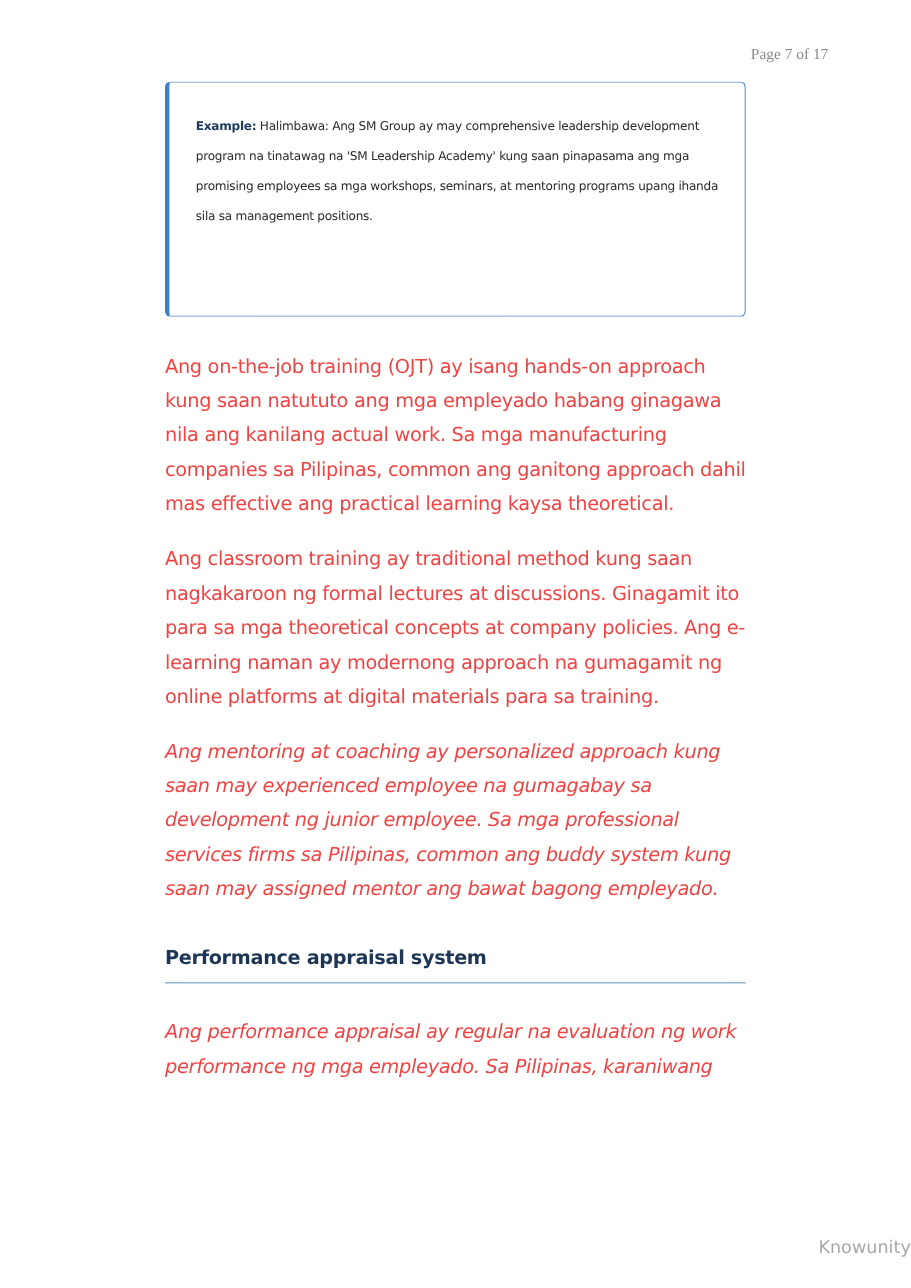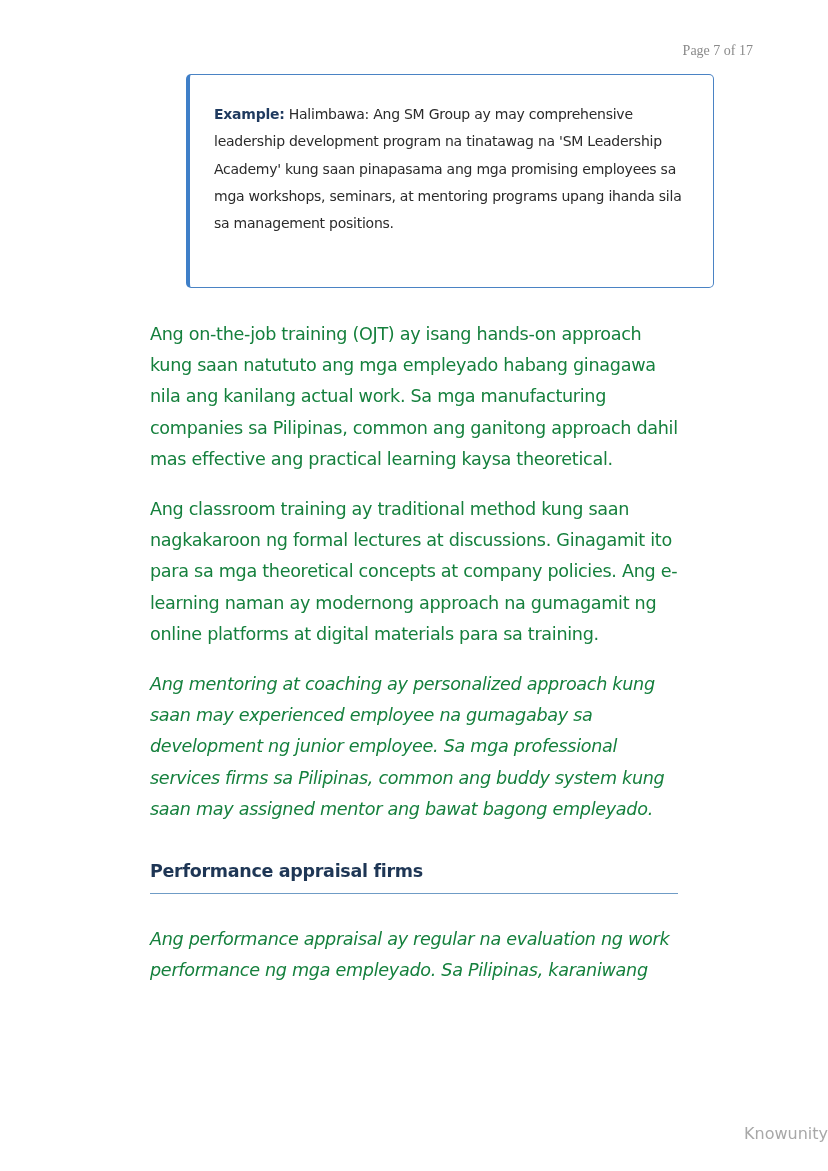--- a/index.html
+++ b/index.html
@@ -30,25 +30,24 @@
       width: 528px;
     }
     .example-box {
       box-sizing: border-box;
       width: 528px;
       height: 214px;
       border: 1.5px solid #4a83c4;
       border-left: 4px solid #3f7fc8;
       border-radius: 5px;
       padding: 26px 22px 0 24px;
-      font-size: 14px;
+      font-size: 11px;
       line-height: 27.3px;
       color: #2b2b2b;
       letter-spacing: -0.25px;
-      margin-left: 36px;
     }
     .example-label {
       font-weight: bold;
       color: #1f3a5f;
     }
     .section-heading {
       margin: 0;
       padding: 0 0 11px 0;
       font-size: 17.5px;
       font-weight: bold;
@@ -56,21 +55,21 @@
       border-bottom: 1.5px solid #6f9cc6;
       letter-spacing: -0.3px;
       line-height: 22px;
     }
     .h1 { margin-top: 32px; }
     .h2 { margin-top: 35px; }
     .para {
       margin: 0;
       font-size: 17.6px;
       line-height: 31.2px;
-      color: #15803d;
+      color: #ef4444;
       letter-spacing: -0.3px;
     }
     .p1 { margin-top: 31px; }
     .p2 { margin-top: 19px; }
     .p3 { margin-top: 19px; font-style: italic; }
     .p4 { margin-top: 30px; font-style: italic; }
     .footer {
       position: absolute;
       top: 1124px;
       left: 0;
@@ -89,18 +88,18 @@
 
   <div class="example-box">
     <span class="example-label">Example:</span><span> Halimbawa: Ang SM Group ay may comprehensive leadership development program na tinatawag na 'SM Leadership Academy' kung saan pinapasama ang mga promising employees sa mga workshops, seminars, at mentoring programs upang ihanda sila sa management positions.</span>
   </div>
 
 
   <p class="para p1">Ang on-the-job training (OJT) ay isang hands-on approach kung saan natututo ang mga empleyado habang ginagawa nila ang kanilang actual work. Sa mga manufacturing companies sa Pilipinas, common ang ganitong approach dahil mas effective ang practical learning kaysa theoretical.</p>
   <p class="para p2">Ang classroom training ay traditional method kung saan nagkakaroon ng formal lectures at discussions. Ginagamit ito para sa mga theoretical concepts at company policies. Ang e-learning naman ay modernong approach na gumagamit ng online platforms at digital materials para sa training.</p>
   <p class="para p3">Ang mentoring at coaching ay personalized approach kung saan may experienced employee na gumagabay sa development ng junior employee. Sa mga professional services firms sa Pilipinas, common ang buddy system kung saan may assigned mentor ang bawat bagong empleyado.</p>
 
-  <h2 class="section-heading h2">Performance appraisal firms</h2>
+  <h2 class="section-heading h2">Performance appraisal system</h2>
 
   <p class="para p4">Ang performance appraisal ay regular na evaluation ng work performance ng mga empleyado. Sa Pilipinas, karaniwang</p>
 </div>
 
 <div class="footer">Knowunity</div>
 
 </body></html>

